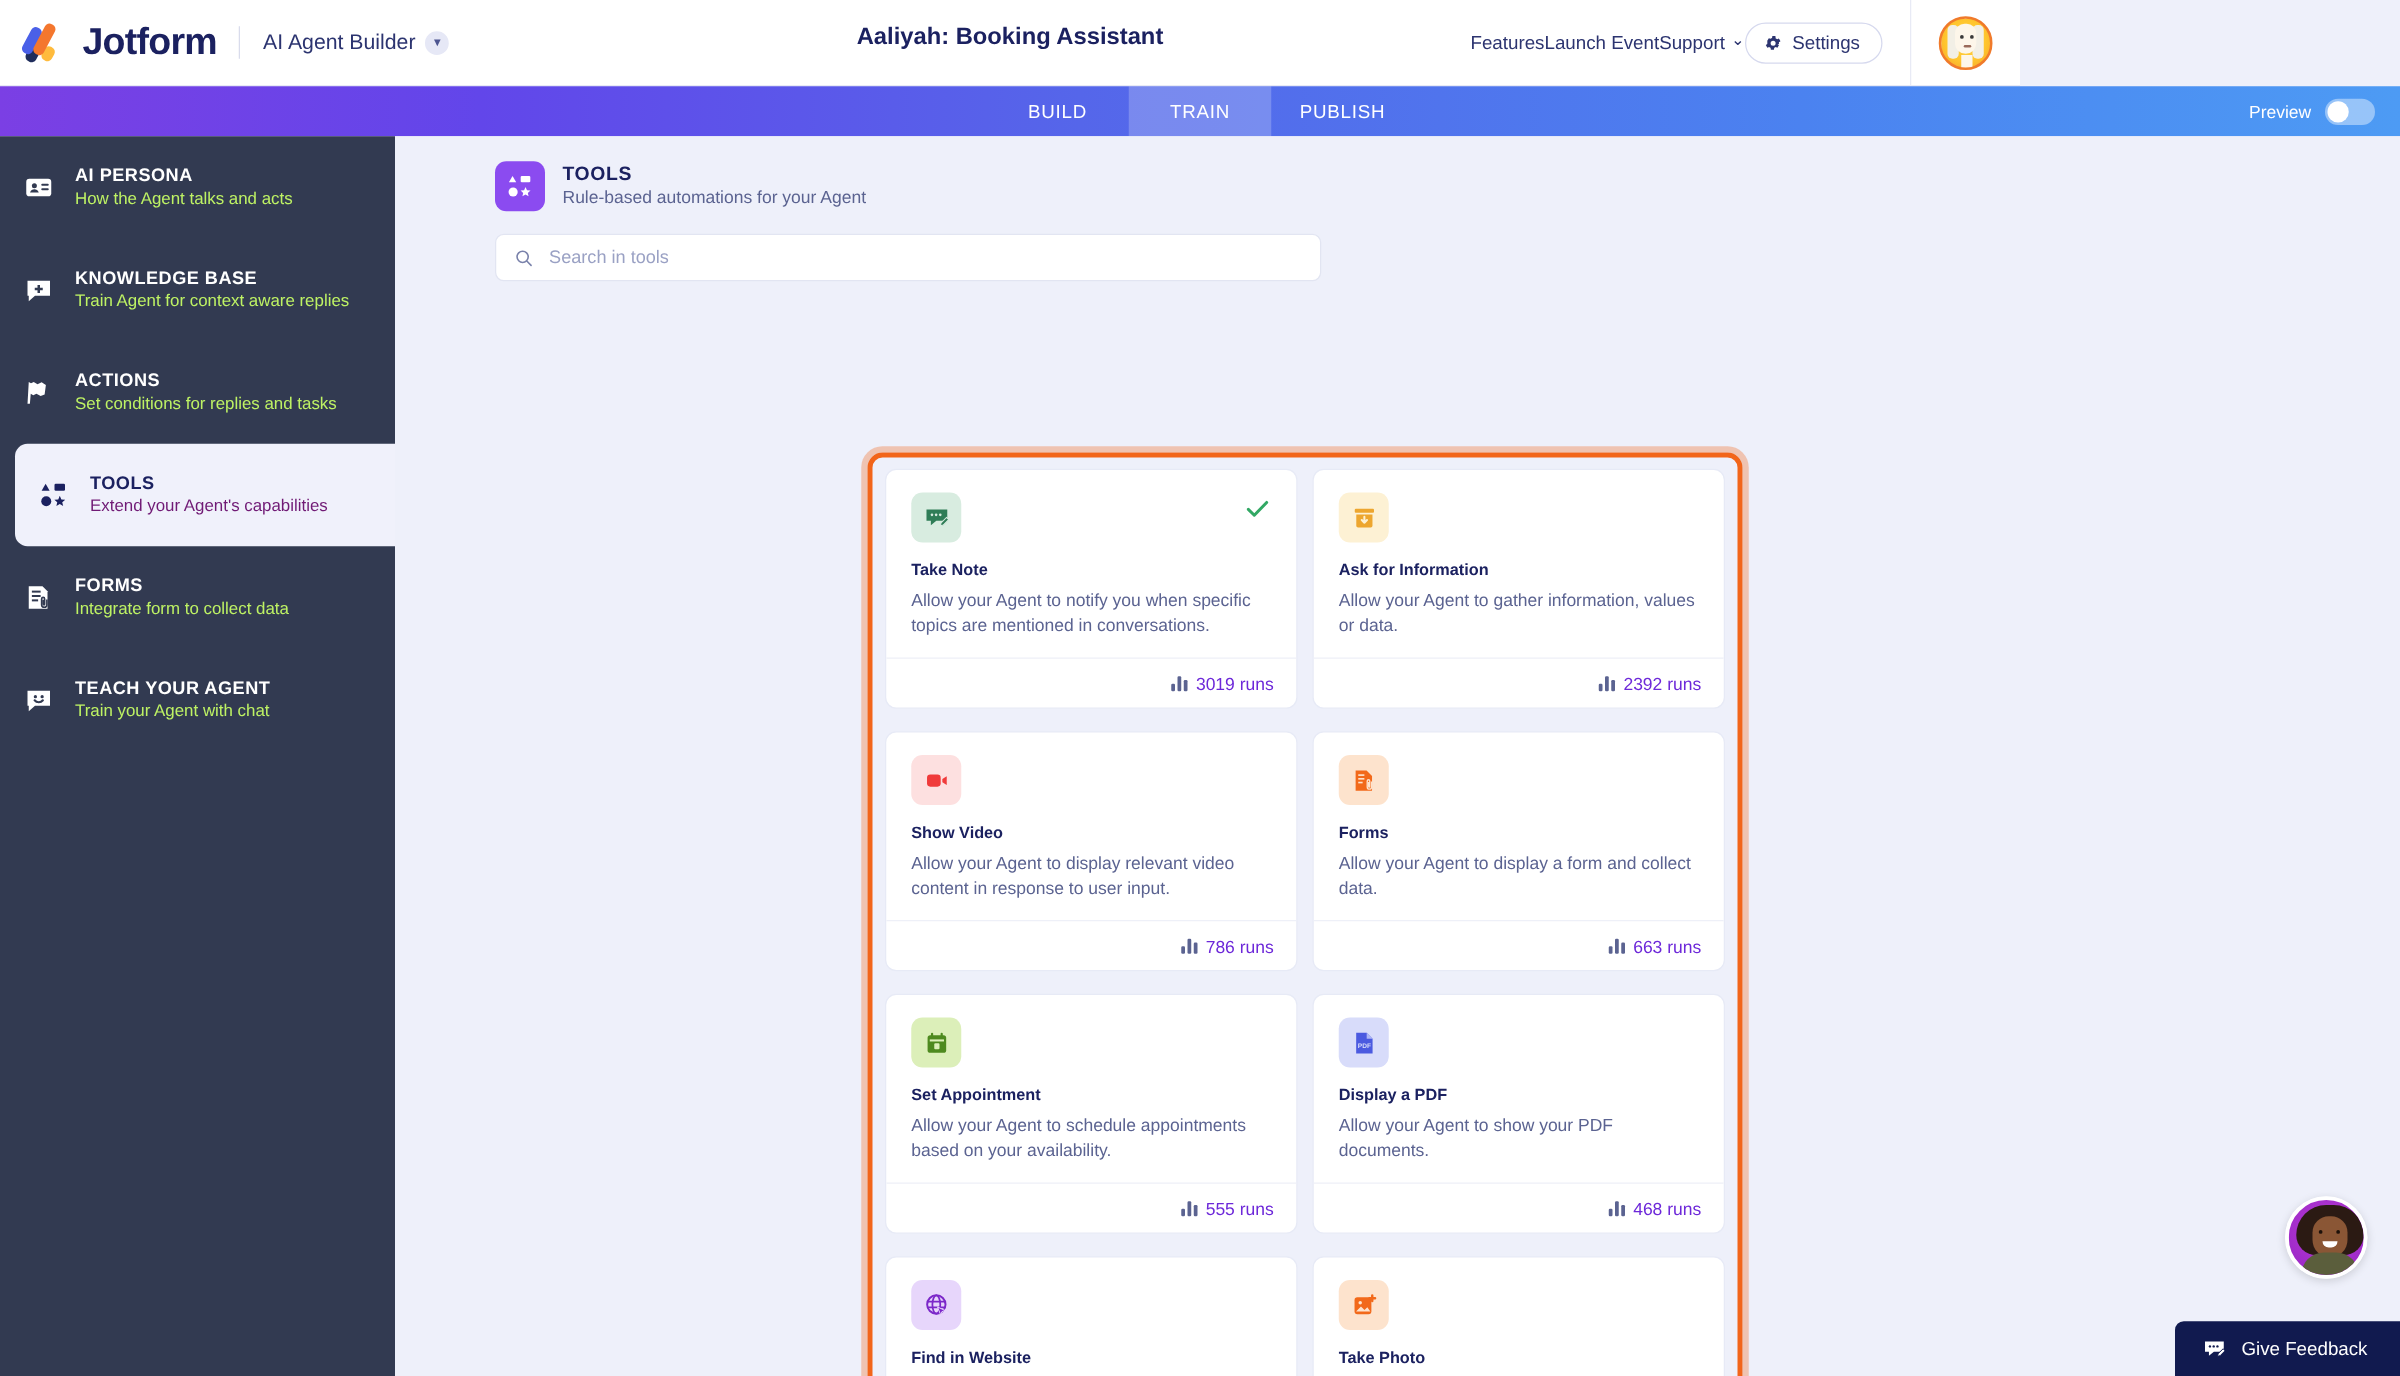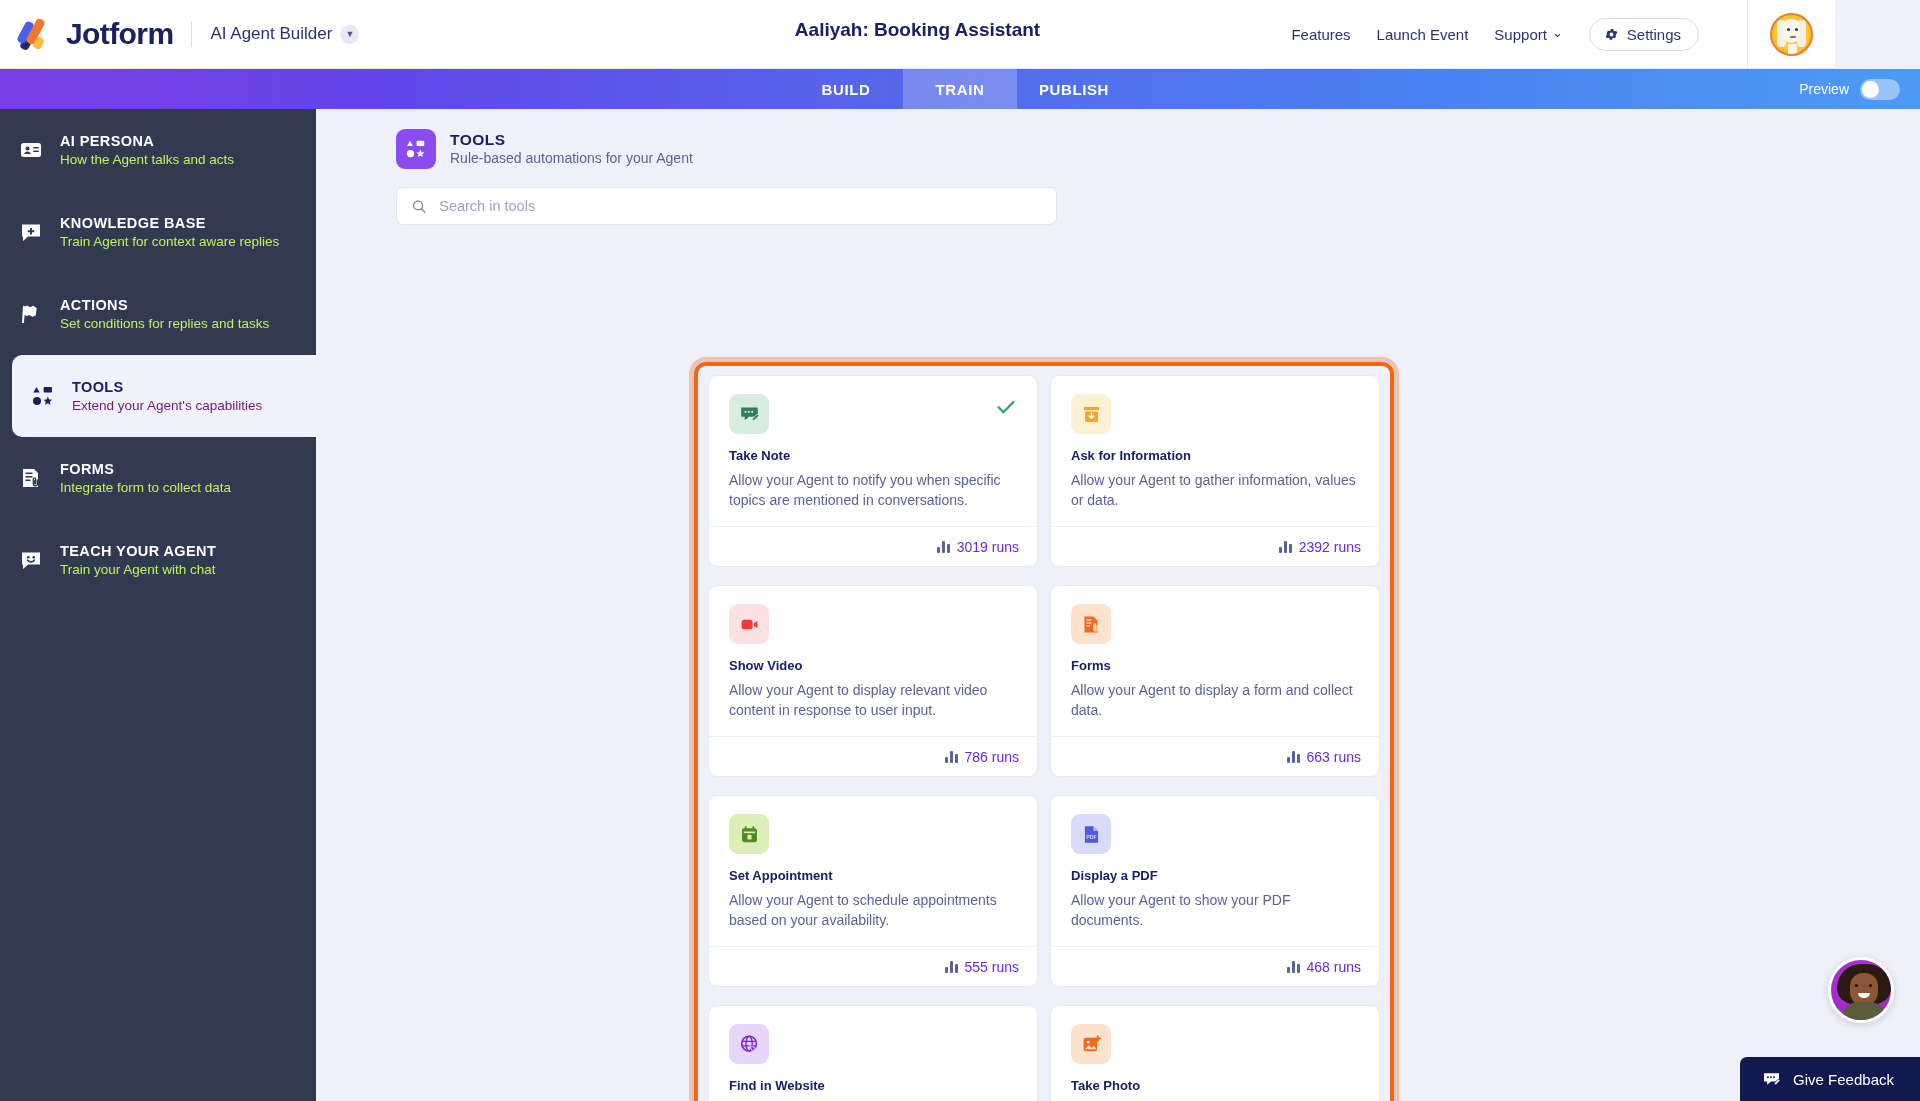--- a/index.html
+++ b/index.html
@@ -6,21 +6,21 @@
   html, body {
     width: 1920px; height: 1101px;
     font-family: "Liberation Sans", sans-serif;
     background: #eef0fa;
     overflow: hidden;
   }
   .app { position: relative; width: 1920px; height: 1101px; background:#eef0fa; }
 
   
   .header {
-    position:absolute; top:0; left:0; width:1835px; height:69px;
+    position:absolute; top:0; left:0; width:1616px; height:69px;
     background:#ffffff; display:flex; align-items:center;
     border-bottom:1px solid #e8eaf5;
   }
   .brand { display:flex; align-items:center; padding-left:18px; gap:14px; }
   .logo-mark { width:34px; height:34px; position:relative; }
   .logo-mark i { position:absolute; border-radius:4px; display:block; }
   .lb1 { width:9px; height:23px; background:#4a60e8; left:3px; top:4px; transform:rotate(28deg); }
   .lb2 { width:9px; height:27px; background:#f4772e; left:13px; top:1px; transform:rotate(28deg); }
   .lb3 { width:9px; height:15px; background:#1f2d5c; left:4px; top:18px; transform:rotate(28deg); }
   .lb4 { width:9px; height:12px; background:#ffbb3d; left:16px; top:20px; transform:rotate(28deg); }
@@ -29,21 +29,21 @@
   .app-name { font-size:17px; color:#2c3470; display:flex; align-items:center; gap:8px;}
   .pill-chev {
     width:19px;height:19px;border-radius:50%;background:#e6e8f6;
     display:inline-flex;align-items:center;justify-content:center;
     font-size:9px;color:#4d5590;
   }
   .doc-title {
     position:absolute; left:0; right:0; text-align:center; top:19px;
     font-size:19px; font-weight:bold; color:#1b2160; pointer-events:none;
   }
-  .hdr-right { margin-left:auto; display:flex; align-items:center; gap:26px; padding-right:0; }
+  .hdr-right { margin-left:auto; display:flex; align-items:center; padding-right:0; }
   .hdr-link { font-size:15px; color:#2c3470; }
   .hdr-link.with-chev::after { content:"⌄"; font-size:13px; margin-left:5px; position:relative; top:-3px; }
   .settings-btn {
     display:flex; align-items:center; gap:8px;
     border:1px solid #d6d9ee; border-radius:20px;
     padding:7px 17px 7px 14px; font-size:15px; color:#2c3470; background:#fff;
   }
   .gear { width:15px;height:15px; display:block; }
   .avatar-wrap {
     margin-left:22px; border-left:1px solid #e8eaf5; height:69px;
@@ -61,21 +61,21 @@
   .avatar .eye.l{left:15px;} .avatar .eye.r{left:23px;}
   .avatar .mouth{position:absolute;left:18px;top:21px;width:6px;height:2px;background:#9a6a5a;border-radius:2px;}
   .avatar .neck{position:absolute;left:16px;bottom:0;width:9px;height:10px;background:#fdf6ea;}
 
   
   .navstrip {
     position:absolute; top:69px; left:0; width:1920px; height:40px;
     background:linear-gradient(90deg,#7b3fe4 0%,#6246ea 20%,#5566ea 45%,#4b82f0 75%,#4d9bf4 100%);
     display:flex; align-items:stretch;
   }
-  .nav-center { position:absolute; left:50%; transform:translateX(-50%); display:flex; height:28px;font-weight:bold; }
+  .nav-center { position:absolute; left:50%; transform:translateX(-50%); display:flex; height:28px; }
   .nav-tab {
     display:flex;align-items:center;justify-content:center;
     width:114px;height:40px;color:#ffffff;font-size:15px;letter-spacing:0.6px;
   }
   .nav-tab.active { background:rgba(255,255,255,0.22); }
   .preview-wrap{ position:absolute; right:20px; top:0; height:40px; display:flex; align-items:center; gap:11px;}
   .preview-label{ color:#fff; font-size:14px; }
   .toggle{ width:40px;height:21px;border-radius:12px;background:rgba(255,255,255,0.42); position:relative; }
   .toggle::after{content:"";position:absolute;left:2px;top:2px;width:17px;height:17px;border-radius:50%;background:#fff;}
 

